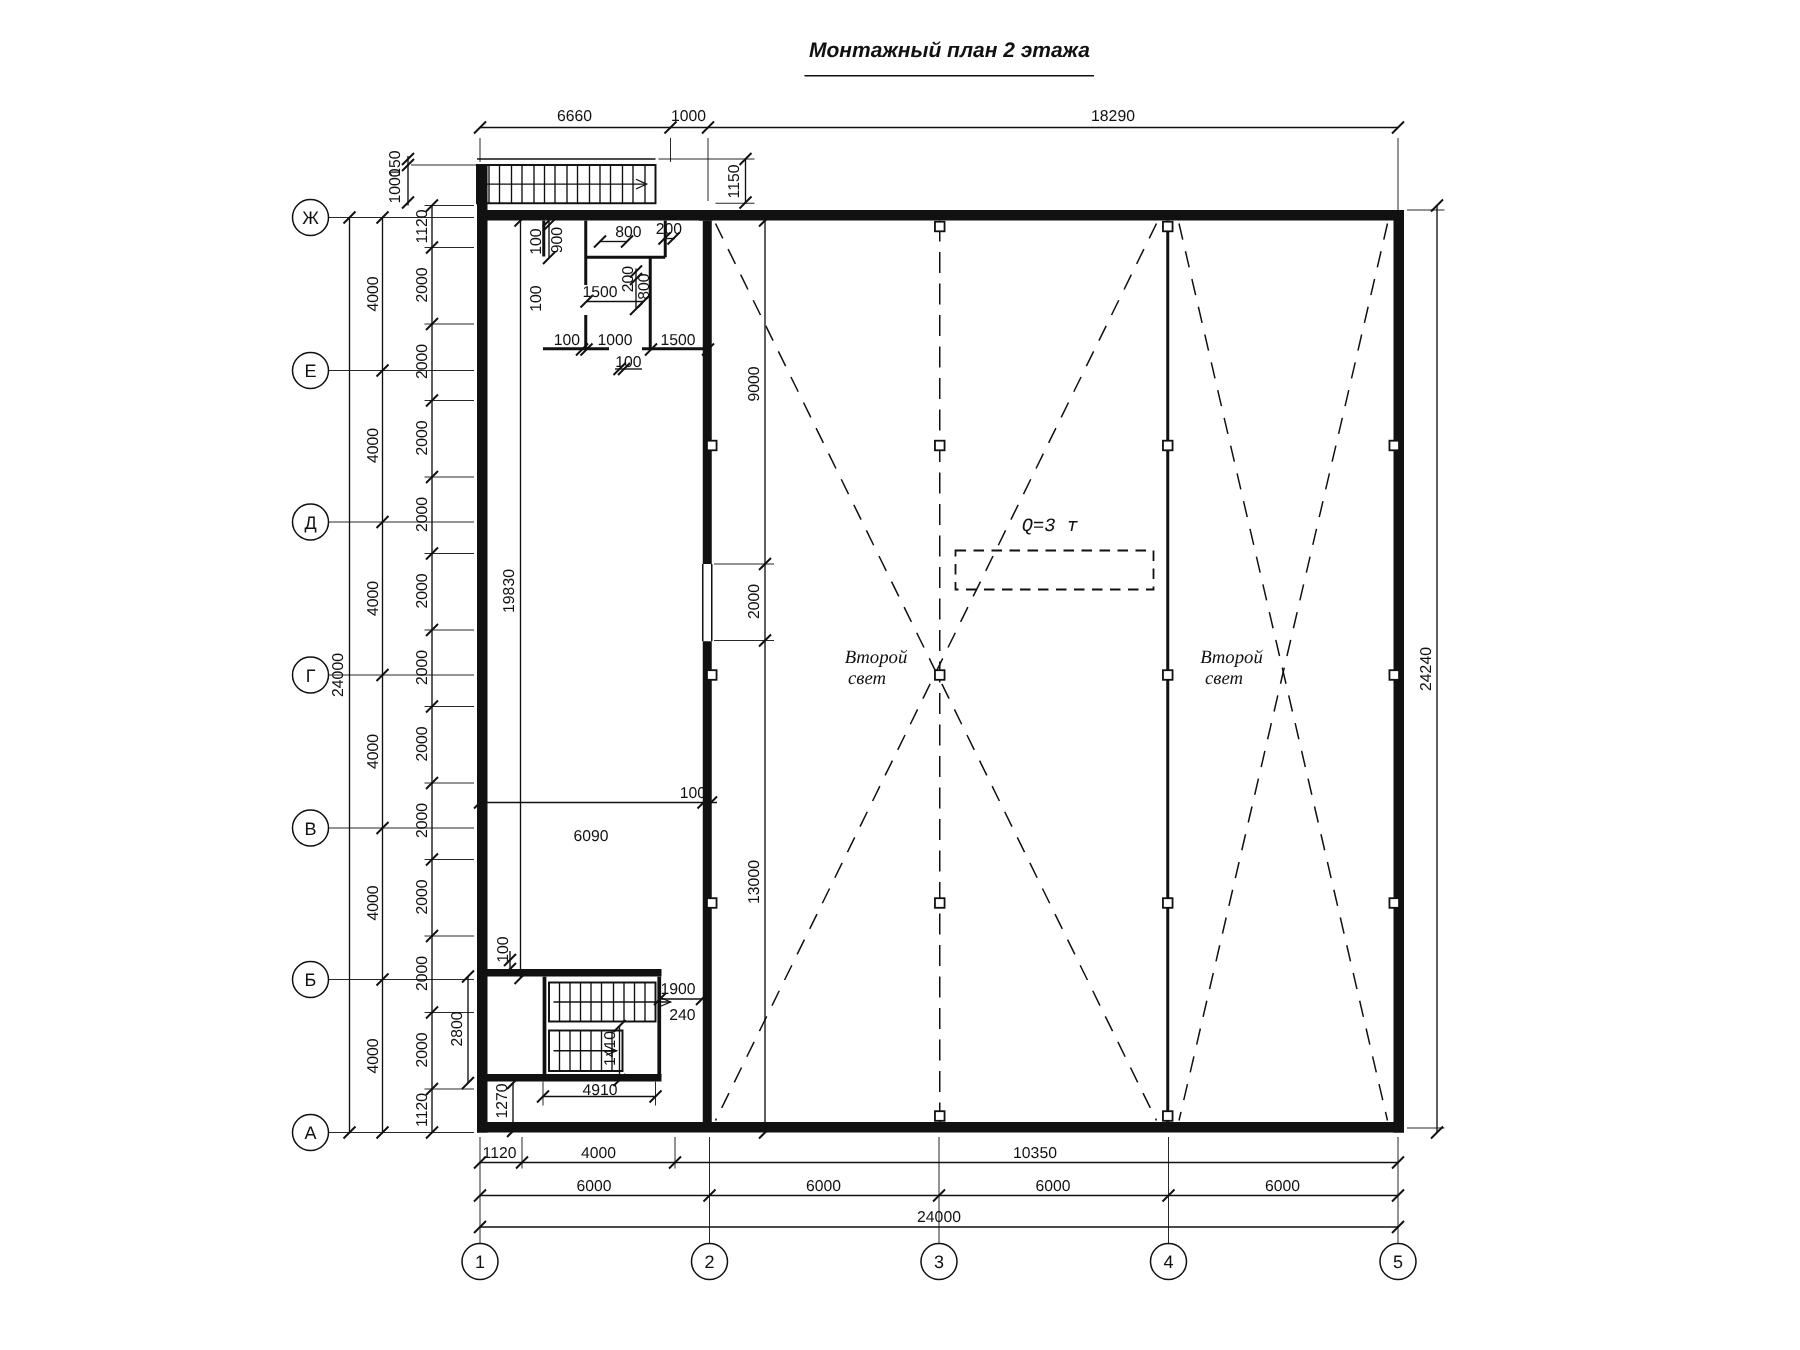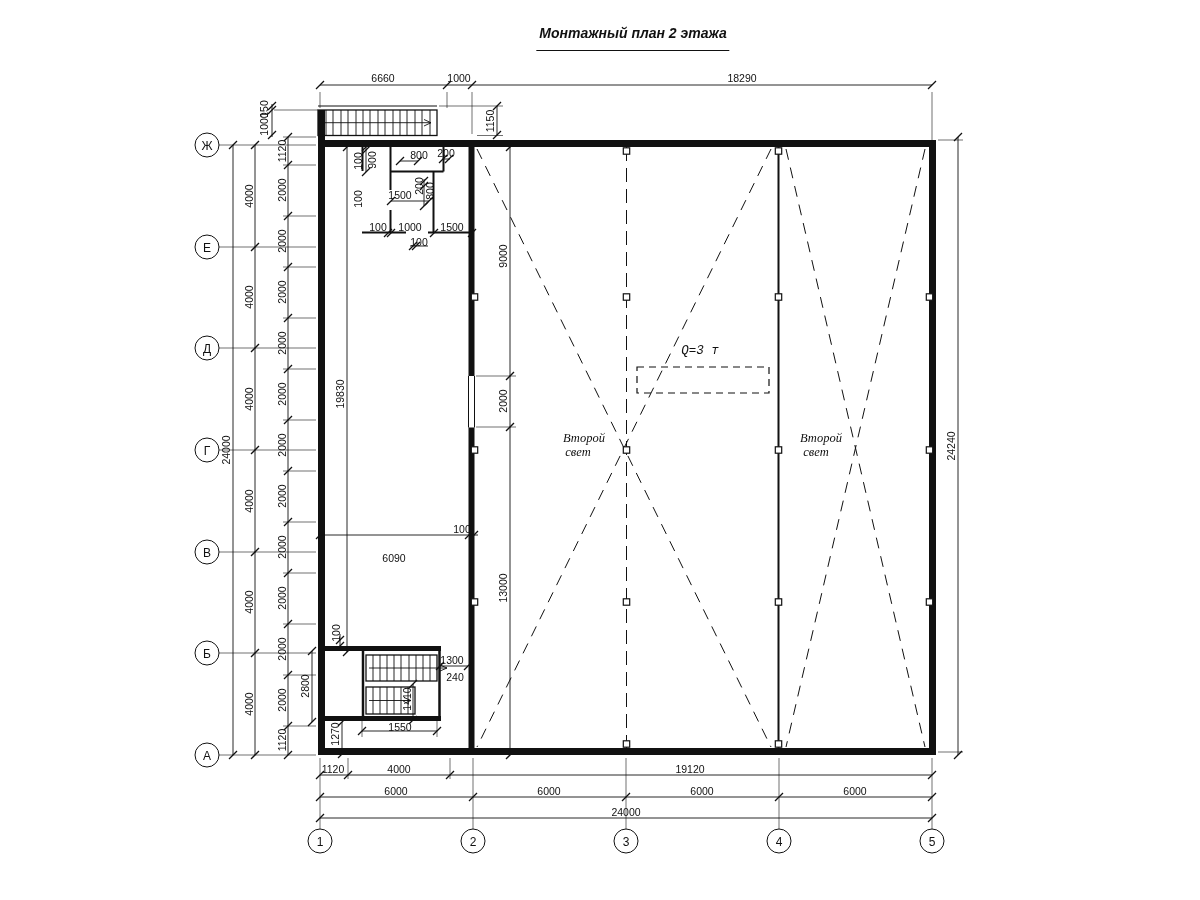--- a/index.html
+++ b/index.html
@@ -333,21 +333,21 @@
       <div class="lbl rot" style="left: 282px; top: 547px;">2000</div>
       <div class="lbl rot" style="left: 282px; top: 598px;">2000</div>
       <div class="lbl rot" style="left: 282px; top: 649px;">2000</div>
       <div class="lbl rot" style="left: 282px; top: 700px;">2000</div>
       <div class="lbl rot" style="left: 282px; top: 740px;">1120</div>
       <div class="lbl rot" style="left: 264px; top: 109px;">150</div>
       <div class="lbl rot" style="left: 264px; top: 124px;">1000</div>
       <div class="lbl rot" style="left: 951px; top: 446px;">24240</div>
       <div class="lbl" style="left: 333px; top: 769px;">1120</div>
       <div class="lbl" style="left: 399px; top: 769px;">4000</div>
-      <div class="lbl" style="left: 690px; top: 769px;">19120</div>
+      <div class="lbl" style="left: 690px; top: 769px;">10350</div>
       <div class="lbl" style="left: 396px; top: 791px;">6000</div>
       <div class="lbl" style="left: 549px; top: 791px;">6000</div>
       <div class="lbl" style="left: 702px; top: 791px;">6000</div>
       <div class="lbl" style="left: 855px; top: 791px;">6000</div>
       <div class="lbl" style="left: 626px; top: 812px;">24000</div>
       <div class="lbl rot" style="left: 340px; top: 394px;">19830</div>
       <div class="lbl rot" style="left: 503px; top: 256px;">9000</div>
       <div class="lbl rot" style="left: 503px; top: 401px;">2000</div>
       <div class="lbl rot" style="left: 503px; top: 588px;">13000</div>
       <div class="lbl rot" style="left: 490px; top: 121px;">1150</div>
@@ -360,24 +360,24 @@
       <div class="lbl" style="left: 400px; top: 195px;">1500</div>
       <div class="lbl rot" style="left: 358px; top: 199px;">100</div>
       <div class="lbl rot" style="left: 419px; top: 186px;">200</div>
       <div class="lbl rot" style="left: 430px; top: 191px;">800</div>
       <div class="lbl" style="left: 378px; top: 227px;">100</div>
       <div class="lbl" style="left: 410px; top: 227px;">1000</div>
       <div class="lbl" style="left: 452px; top: 227px;">1500</div>
       <div class="lbl" style="left: 419px; top: 242px;">100</div>
       <div class="lbl rot" style="left: 336px; top: 633px;">100</div>
       <div class="lbl rot" style="left: 305px; top: 686px;">2800</div>
-      <div class="lbl" style="left: 452px; top: 660px;">1300</div>
+      <div class="lbl" style="left: 452px; top: 660px;">1900</div>
       <div class="lbl" style="left: 455px; top: 677px; text-align: center;">240</div>
       <div class="lbl rot" style="left: 407px; top: 699px;">1410</div>
-      <div class="lbl" style="left: 400px; top: 727px;">1550</div>
+      <div class="lbl" style="left: 400px; top: 727px;">4910</div>
       <div class="lbl rot" style="left: 335px; top: 734px;">1270</div>
       <div class="lbl note" style="left: 700px; top: 351px; font-family: Liberation Mono, monospace;">Q=3 т</div>
       <div class="lbl note" style="left: 584px; top: 438px;">Второй</div>
       <div class="lbl note" style="left: 578px; top: 452px;">свет</div>
       <div class="lbl note" style="left: 821px; top: 438px;">Второй</div>
       <div class="lbl note" style="left: 816px; top: 452px;">свет</div>
       <div class="bubble" style="left: 207px; top: 145px;">Ж</div>
       <div class="bubble" style="left: 207px; top: 247px;">Е</div>
       <div class="bubble" style="left: 207px; top: 348px;">Д</div>
       <div class="bubble" style="left: 207px; top: 450px;">Г</div>

